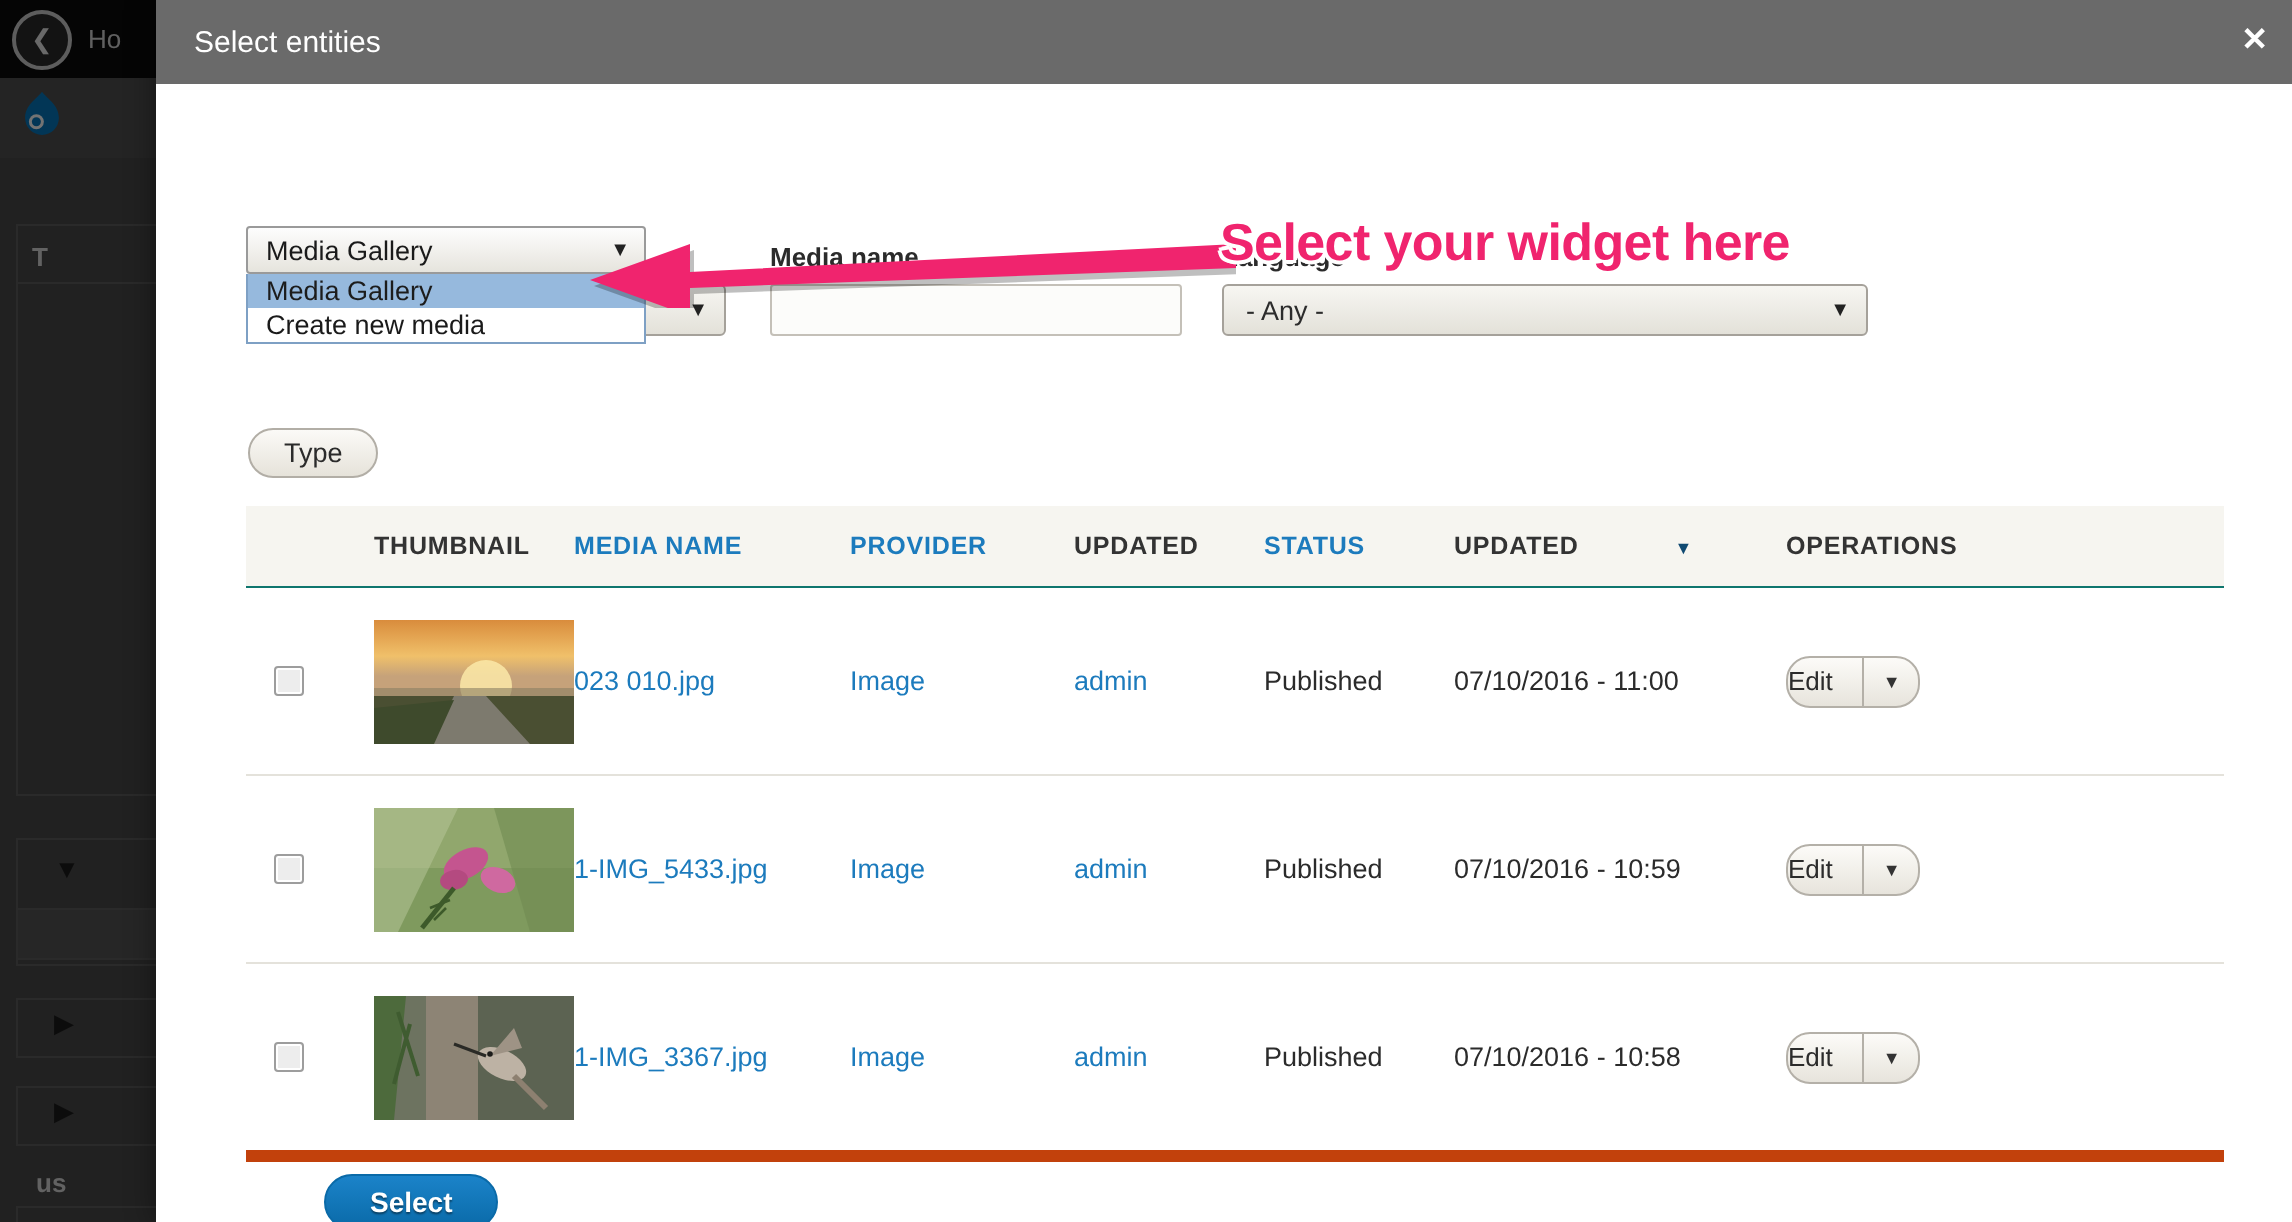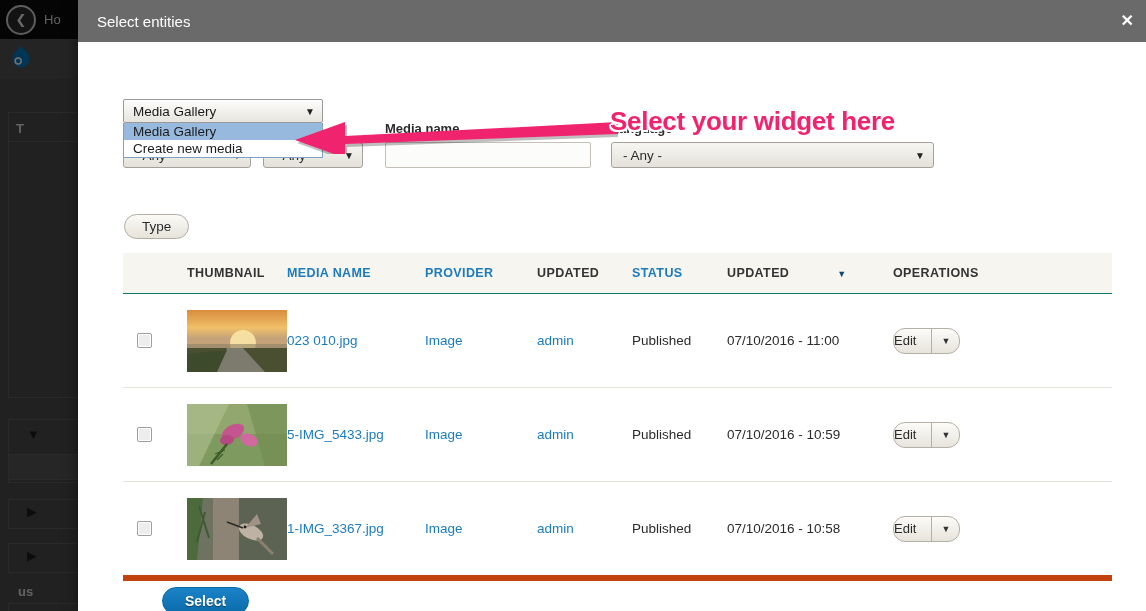--- a/index.html
+++ b/index.html
@@ -30,21 +30,21 @@
   
   #modal{position:absolute;left:36px;top:0;width:1076px;height:611px;background:#ffffff;
      box-shadow:0 0 14px rgba(0,0,0,0.45);margin-left:42px;}
   #modal-header{height:42px;background:#6a6a6a;display:flex;align-items:center;
      justify-content:space-between;padding:0 18px 0 19px;}
   #modal-title{color:#ffffff;font-size:15px;}
   #modal-close{color:#ffffff;font-size:16px;font-weight:bold;cursor:pointer;
      background:none;border:none;padding:0 2px;line-height:1;font-family:"Liberation Sans",sans-serif;}
   #modal-body{position:relative;padding:0;height:569px;}
   
-  .widget-wrap{position:absolute;left:45px;top:57px;width:200px;z-index:40;}
+  .widget-wrap{position:absolute;left:45px;top:71px;width:200px;z-index:40;}
   .sel-closed{height:24px;border:1px solid #9a9a9a;border-radius:2px;
      background:linear-gradient(#fdfdfd,#e6e4dd);
      display:flex;align-items:center;justify-content:space-between;padding:0 7px 0 9px;
      font-size:13.5px;color:#1a1a1a;box-sizing:border-box;}
   .sel-arrow{font-size:10px;color:#222;}
   .sel-options{border:1px solid #7ea0c4;border-top:none;background:#ffffff;}
   .sel-opt{font-size:13.5px;padding:1px 0 1px 9px;color:#1a1a1a;}
   .sel-opt.selected{background:#96b9dd;color:#1c1c1c;}
   
   #annotation{position:absolute;left:532px;top:64px;font-size:26px;font-weight:bold;
@@ -254,21 +254,21 @@
               <rect width="100" height="30" fill="#98ad74" opacity="0.7"></rect>
               <path d="M0 0 L42 0 L12 62 L0 62 Z" fill="#b9c79c" opacity="0.5"></path>
               <path d="M60 0 L100 0 L100 62 L78 62 Z" fill="#6f8a52" opacity="0.6"></path>
               <ellipse cx="46" cy="28" rx="12" ry="7" fill="#c4558f" transform="rotate(-28 46 28)"></ellipse>
               <ellipse cx="62" cy="36" rx="9" ry="6" fill="#cf69a0" transform="rotate(22 62 36)"></ellipse>
               <ellipse cx="40" cy="36" rx="7" ry="5" fill="#b44a80" transform="rotate(-10 40 36)"></ellipse>
               <path d="M40 40 L24 60" stroke="#3d5a2a" stroke-width="2.4" fill="none"></path>
               <path d="M38 46 L28 50 M36 50 L30 56" stroke="#3d5a2a" stroke-width="1.3" fill="none"></path>
             </svg>
           </td>
-          <td class="c-name"><a href="#">5-IMG_5433.jpg</a></td>
+          <td class="c-name"><a href="#">1-IMG_5433.jpg</a></td>
           <td class="c-prov"><a href="#">Image</a></td>
           <td class="c-auth"><a href="#">admin</a></td>
           <td class="c-stat">Published</td>
           <td class="c-upd">07/10/2016 - 10:59</td>
           <td>
             <span class="edit-group">
               <span class="edit-main">Edit</span>
               <span class="edit-split">▼</span>
             </span>
           </td>

